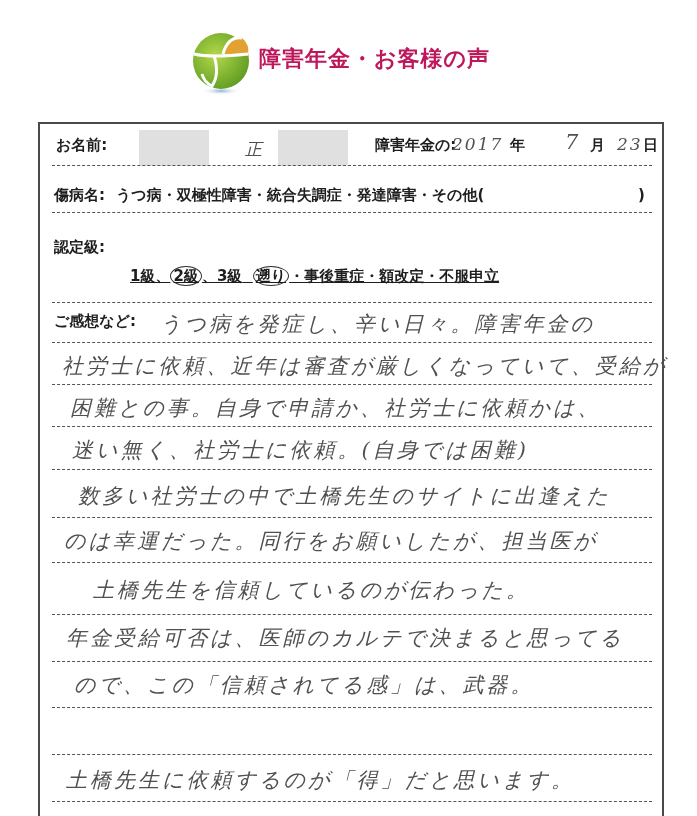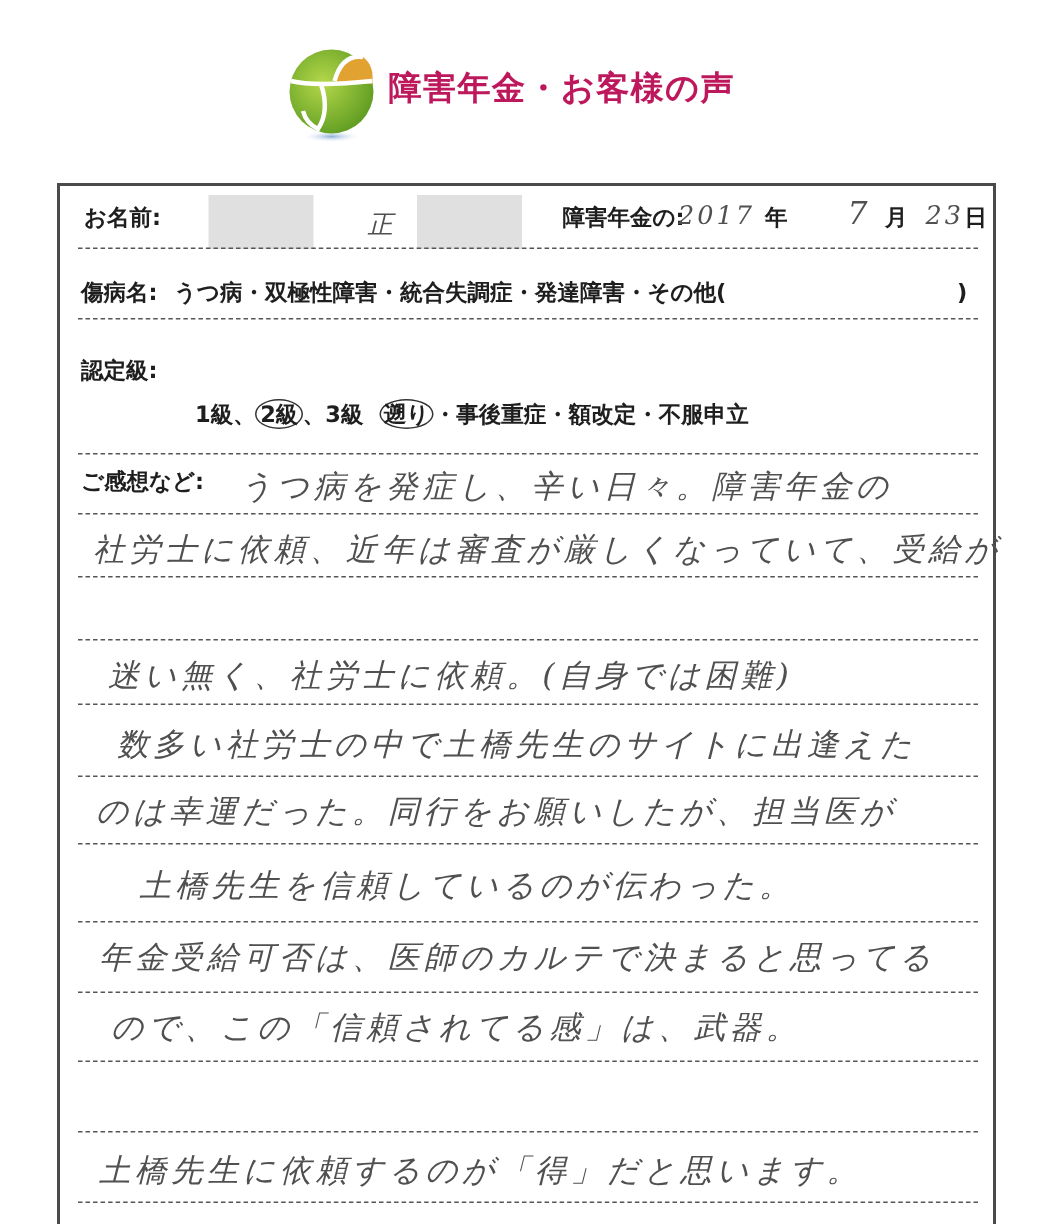--- a/index.html
+++ b/index.html
@@ -61,32 +61,33 @@
 
   <div class="dash" style="top:41px;"></div>
 
   <div class="lbl" style="left:14px;top:62px;">傷病名:</div>
   <div class="lbl" style="left:76px;top:62px;">うつ病・双極性障害・統合失調症・発達障害・その他(</div>
   <div class="lbl" style="left:598px;top:62px;">)</div>
 
   <div class="dash" style="top:88px;"></div>
 
   <div class="lbl" style="left:14px;top:114px;">認定級:</div>
-  <div class="lbl" style="left:90px;top:143px;">
+  <div class="lbl" style="left:90px;top:143px;text-decoration:underline;">
     <span>1級、</span><span class="circled">2級</span><span>、3級</span>
     &nbsp;<span class="circled">遡り</span><span>・事後重症・額改定・不服申立</span>
   </div>
 
   <div class="dash" style="top:178px;"></div>
 
   <div class="lbl" style="left:14px;top:188px;">ご感想など:</div>
   <div class="hw" style="left:120px;top:186px;">うつ病を発症し、辛い日々。障害年金の</div>
   <div class="dash" style="top:218px;"></div>
   <div class="hw" style="left:22px;top:228px;">社労士に依頼、近年は審査が厳しくなっていて、受給が</div>
   <div class="dash" style="top:260px;"></div>
+  <div class="hw" style="left:30px;top:270px;">困難との事。自身で申請か、社労士に依頼かは、</div>
   <div class="dash" style="top:302px;"></div>
   <div class="hw" style="left:32px;top:312px;">迷い無く、社労士に依頼。(自身では困難)</div>
   <div class="dash" style="top:345px;"></div>
   <div class="hw" style="left:38px;top:358px;">数多い社労士の中で土橋先生のサイトに出逢えた</div>
   <div class="dash" style="top:393px;"></div>
   <div class="hw" style="left:24px;top:403px;">のは幸運だった。同行をお願いしたが、担当医が</div>
   <div class="dash" style="top:438px;"></div>
   <div class="hw" style="left:26px;top:452px;margin-left:27px;">土橋先生を信頼しているのが伝わった。</div>
   <div class="dash" style="top:490px;"></div>
   <div class="hw" style="left:26px;top:500px;">年金受給可否は、医師のカルテで決まると思ってる</div>

